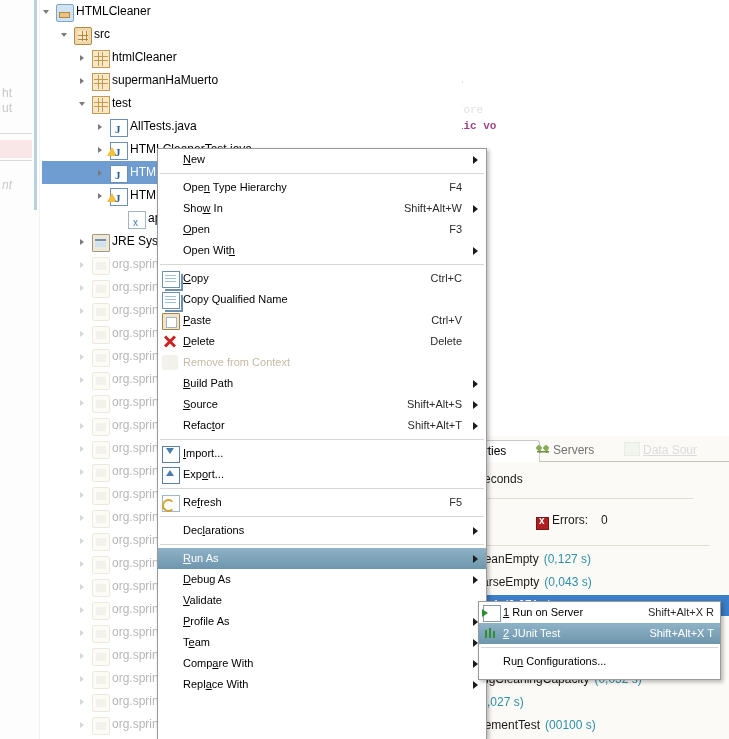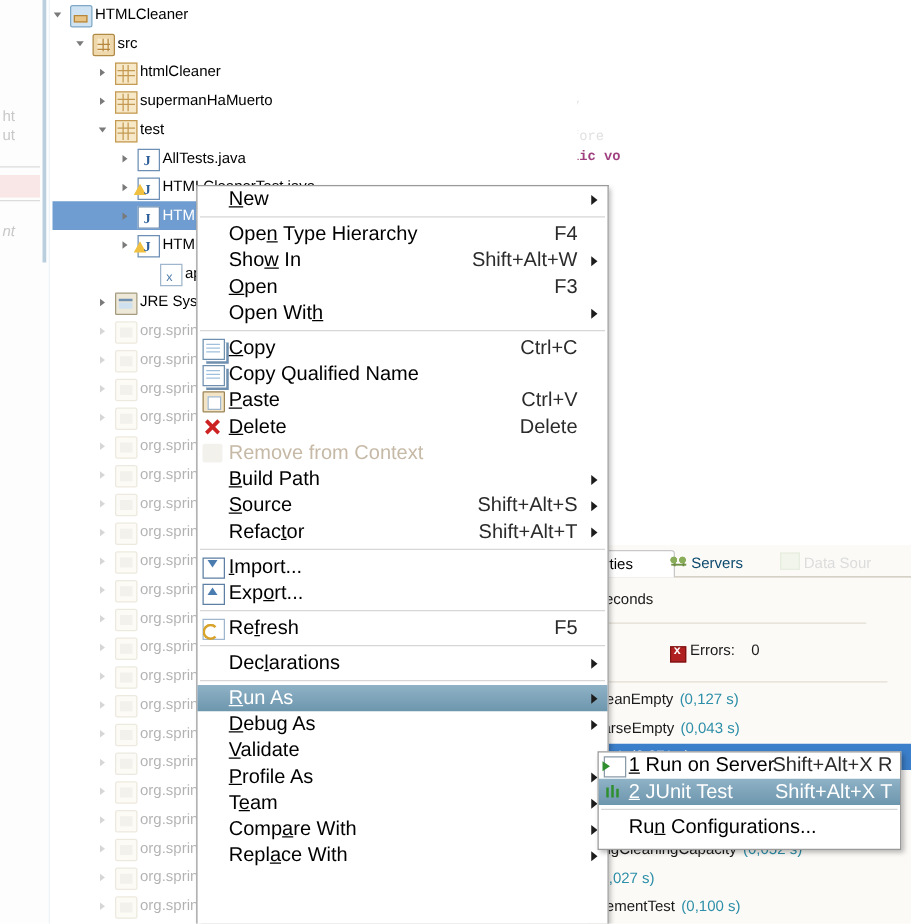--- a/index.html
+++ b/index.html
@@ -83,21 +83,21 @@
   .ann{color:#646464;}
   .plain{color:#000;}
   .ed-gutter{position:absolute;left:0;top:0;width:24px;height:436px;background:#f7f7f7;border-right:1px solid #e4e4e4;}
   .fold{position:absolute;width:9px;height:9px;border:1px solid #9a9a9a;background:#fff;border-radius:50%;}
   .fold::after{content:"";position:absolute;left:1px;top:3px;width:5px;height:1px;background:#6a6a6a;}
   .ed-vline{position:absolute;width:1px;background:#e8e8e8;}
 
   
   #junit{position:absolute;left:470px;top:436px;width:259px;height:303px;background:#fbfaf7;overflow:hidden;}
   .tabbar{position:absolute;left:0;top:4px;height:22px;width:259px;}
-  .tab{position:absolute;top:0;height:21px;line-height:21px;font-size:12px;color:#0c4a6e;padding:0 4px;}
+  .tab{position:absolute;top:0;height:21px;line-height:21px;font-size:12px;color:#737373;padding:0 4px;}
   .tab.active{background:#ffffff;border:1px solid #c8c8c8;border-bottom:none;border-radius:3px 3px 0 0;color:#000;}
   .tab.ghost{color:#dcdcdc;}
   .tab .ticon{display:inline-block;width:14px;height:12px;vertical-align:-2px;margin-right:3px;}
   .ic-servers{background:
      radial-gradient(circle at 3px 4px,#8aad5a 2.5px,transparent 3px),
      radial-gradient(circle at 10px 4px,#8aad5a 2.5px,transparent 3px),
      linear-gradient(#6f8f45,#6f8f45) 1px 7px/12px 1.5px no-repeat,
      linear-gradient(#6f8f45,#6f8f45) 3px 4px/1.5px 5px no-repeat,
      linear-gradient(#6f8f45,#6f8f45) 10px 4px/1.5px 5px no-repeat;}
   .ic-datasource{background:#e6f0df;border:1px solid #cfe0c4;opacity:.45;}
@@ -114,21 +114,21 @@
   .tst-sel .tname,.tst-sel .ttime{color:#fff;}
 
   
   #ctxmenu{
     position:absolute;left:157px;top:148px;width:330px;height:591px;
     background:#ffffff;border:1px solid #9a9a9a;border-bottom:none;
     box-shadow:2px 2px 4px rgba(0,0,0,.28);
     box-sizing:border-box;
     z-index:40;
   }
-  .mi{position:relative;height:21px;line-height:21px;font-size:16px;white-space:nowrap;cursor:default;}
+  .mi{position:relative;height:21px;line-height:21px;font-size:11px;white-space:nowrap;cursor:default;}
   .mi .mlabel{position:absolute;left:25px;top:0;color:#000;}
   .mi .maccel{position:absolute;right:24px;top:0;color:#2b2b2b;}
   .mi .micon{position:absolute;left:4px;top:3px;width:16px;height:15px;}
   .mi .marrow{position:absolute;right:8px;top:7px;width:0;height:0;
      border-left:5px solid #1c1c1c;border-top:4px solid transparent;border-bottom:4px solid transparent;}
   .mi.disabled .mlabel,.mi.disabled .maccel{color:#c6b9a6;}
   .mi.hl{background:linear-gradient(#8fb2c6,#6d96ad);}
   .mi.hl .mlabel,.mi.hl .maccel{color:#ffffff;}
   .msep{height:1px;background:#d6d6d6;margin:3px 2px;}
   u.acc{text-decoration:underline;}
@@ -369,40 +369,40 @@
   <div id="junit">
     <div class="panel-line" style="left:0;top:25px;width:259px;background:#c9c4b8;"></div>
 
     <div class="tabbar">
       <div class="tab active" style="left:2px;width:58px;">
         <span>erties</span>
       </div>
       <div class="tab" style="left:62px;">
         <span class="ticon ic-servers"></span><span>Servers</span>
       </div>
-      <div class="tab ghost" style="left:150px;">
+      <div class="tab ghost" style="left:150px;text-decoration:underline;">
         <span class="ticon ic-datasource"></span><span>Data Sour</span>
       </div>
     </div>
 
     <div class="junit-txt" style="left:8px;top:36px;color:#1a1a1a;">seconds</div>
     <div class="panel-line" style="left:8px;top:62px;width:215px;"></div>
     <div class="junit-txt" style="left:0px;top:78px;color:#2b2b2b;">5</div>
     <div class="err-icon" style="left:66px;top:81px;"></div>
     <div class="junit-txt" style="left:82px;top:77px;color:#1a1a1a;">Errors:</div>
     <div class="junit-txt" style="left:131px;top:77px;color:#1a1a1a;">0</div>
     <div class="panel-line" style="left:8px;top:109px;width:232px;"></div>
 
     <div id="test-list">
         <div class="tst-row" style="left: 0px; top: 113px; height: 21px; line-height: 21px;"><span class="tarrow" style="left: 2px; top: 8px;"></span><span class="tname" style="margin-left: 12px;">leanEmpty</span><span class="ttime" style="margin-left: 5px;">(0,127 s)</span></div>
         <div class="tst-row" style="left: 0px; top: 136px; height: 21px; line-height: 21px;"><span class="tarrow" style="left: 2px; top: 8px;"></span><span class="tname" style="margin-left: 12px;">arseEmpty</span><span class="ttime" style="margin-left: 5px;">(0,043 s)</span></div>
         <div class="tst-row tst-sel" style="left: 0px; top: 159px; height: 21px; line-height: 21px; width: 259px;"><span class="tarrow" style="left: 2px; top: 8px;"></span><span class="tname" style="margin-left: 12px;">er1</span><span class="ttime" style="margin-left: 5px;">(0,071 s)</span></div>
         <div class="tst-row" style="left: 0px; top: 233px; height: 21px; line-height: 21px;"><span class="tarrow" style="left: 2px; top: 8px;"></span><span class="tname" style="margin-left: 12px;">ngCleaningCapacity</span><span class="ttime" style="margin-left: 5px;">(0,052 s)</span></div>
         <div class="tst-row" style="left: 0px; top: 256px; height: 21px; line-height: 21px;"><span class="tarrow" style="left: 2px; top: 8px;"></span><span class="tname" style="margin-left: 12px;"></span><span class="ttime" style="margin-left: 5px;">,027 s)</span></div>
-        <div class="tst-row" style="left: 0px; top: 279px; height: 21px; line-height: 21px;"><span class="tarrow" style="left: 2px; top: 8px;"></span><span class="tname" style="margin-left: 12px;">lementTest</span><span class="ttime" style="margin-left: 5px;">(0,100 s)</span></div>
+        <div class="tst-row" style="left: 0px; top: 279px; height: 21px; line-height: 21px;"><span class="tarrow" style="left: 2px; top: 8px;"></span><span class="tname" style="margin-left: 12px;">lementTest</span><span class="ttime" style="margin-left: 5px;">(00100 s)</span></div>
       </div>
   </div>
 
   <div id="ctxmenu">
       <div class="mi">
         <span class="mlabel"><u class="acc">N</u>ew</span>
         <span class="marrow"></span>
       </div>
       <div class="msep"></div>
       <div class="mi">

